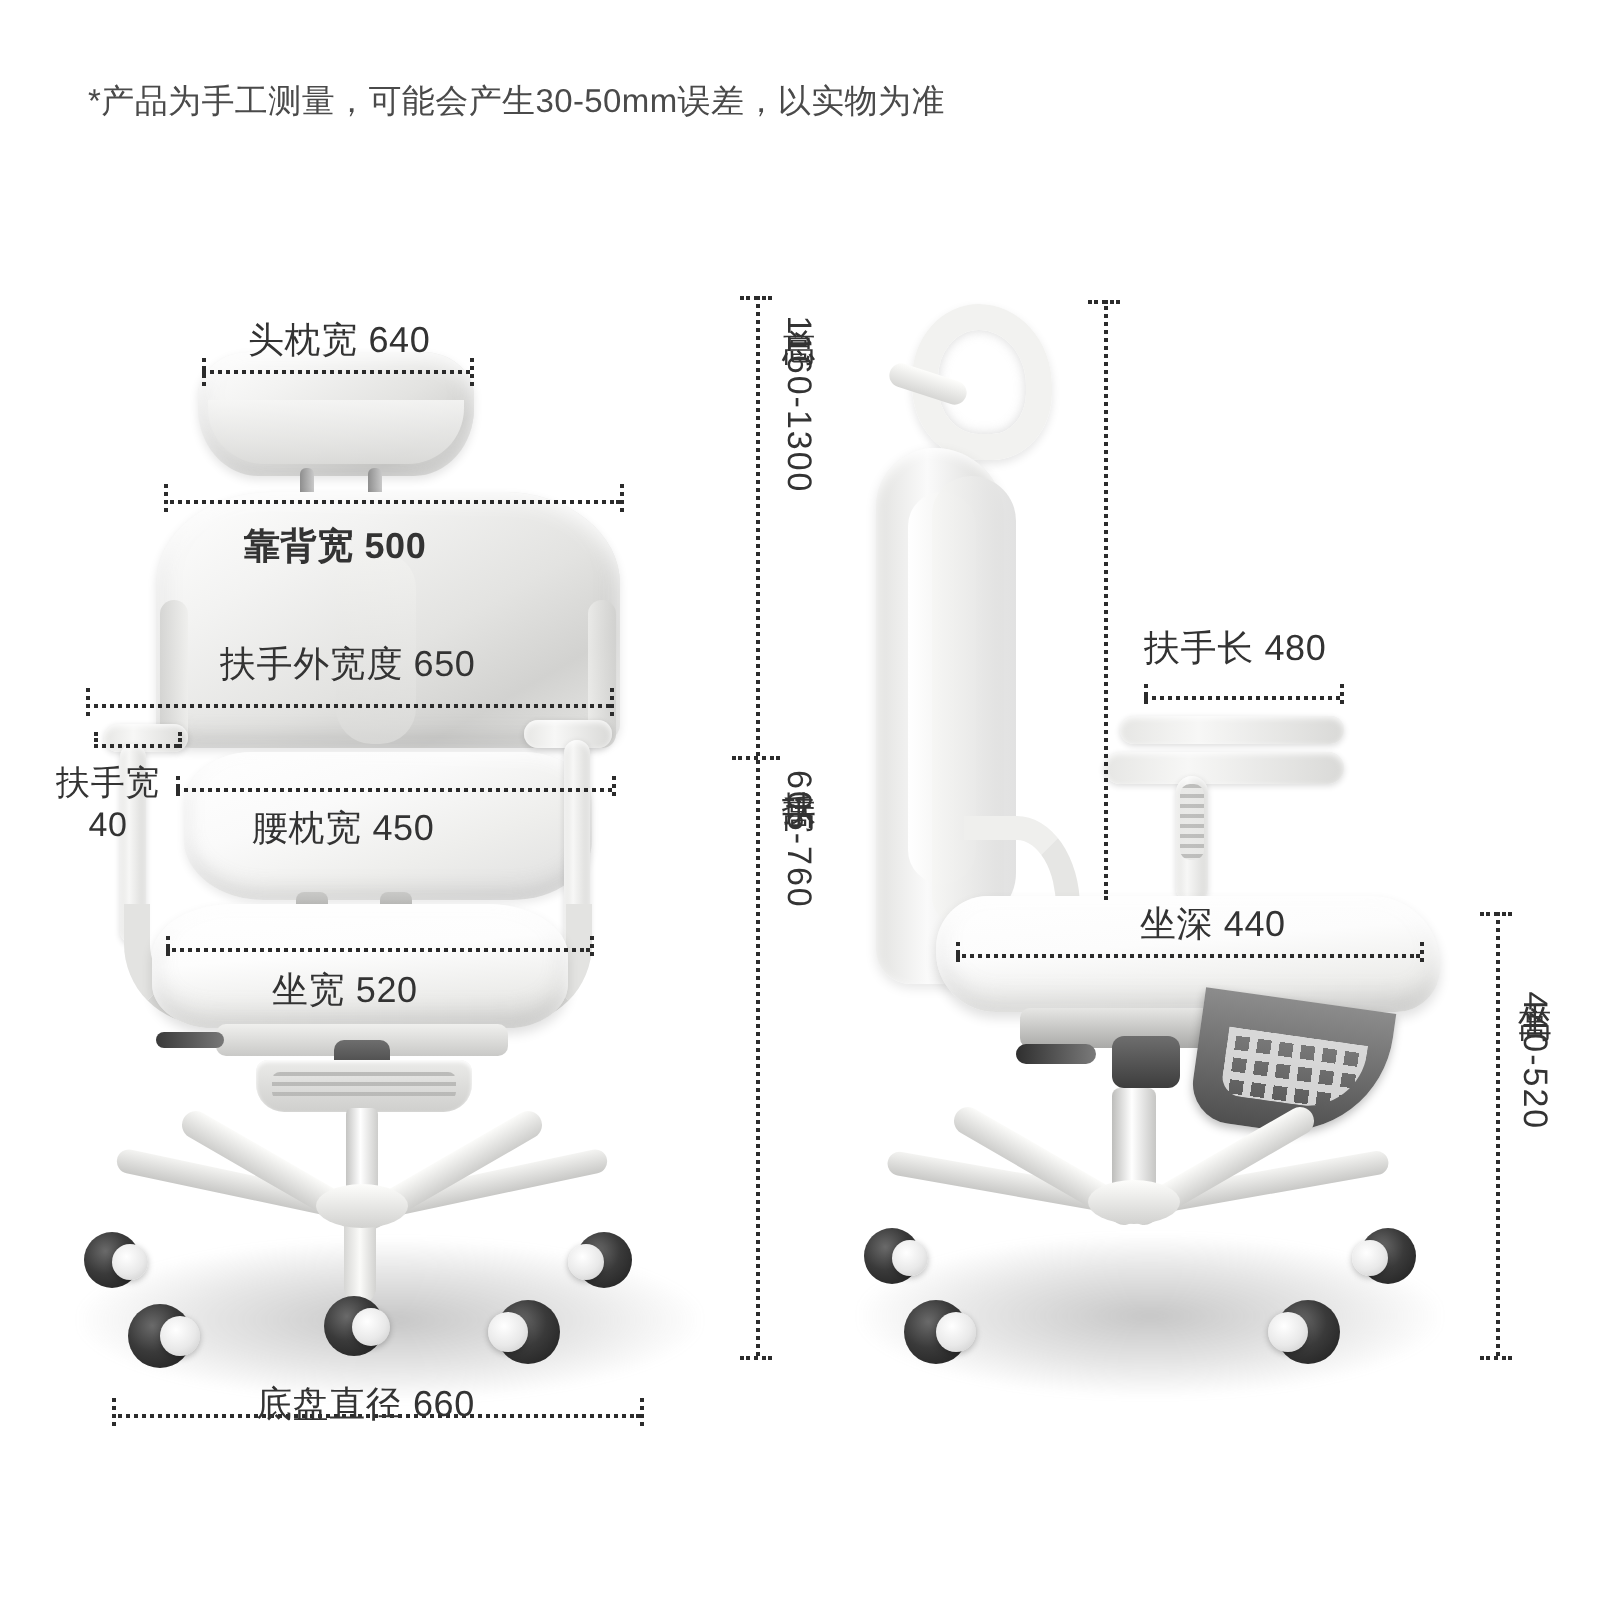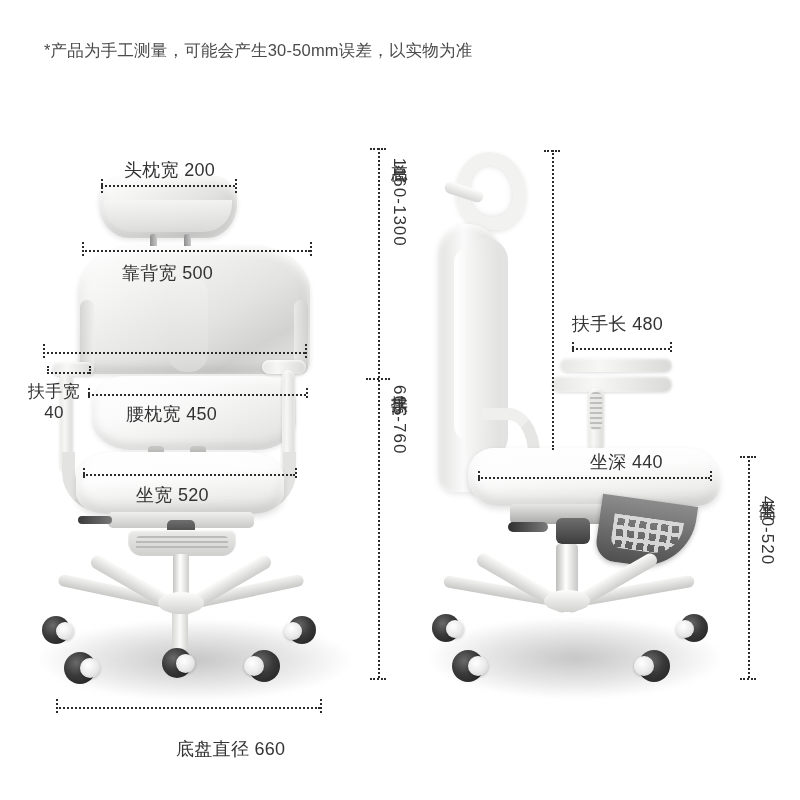--- a/index.html
+++ b/index.html
@@ -198,29 +198,30 @@
   <div class="tickv" style="left:306px;top:388px;height:10px;"></div>
 
   <div class="hline" style="left:83px;top:474px;width:212px;"></div>
   <div class="tickv" style="left:83px;top:468px;height:10px;"></div>
   <div class="tickv" style="left:295px;top:468px;height:10px;"></div>
 
   <div class="hline" style="left:56px;top:707px;width:264px;"></div>
   <div class="tickv" style="left:56px;top:699px;"></div>
   <div class="tickv" style="left:320px;top:699px;"></div>
 
-  <div class="lbl big" style="left:124px;top:158px;">头枕宽 200</div>
-  <div class="lbl big" style="left:122px;top:261px;">靠背宽 500</div>
+  <div class="lbl big" style="left:124px;top:158px;">头枕宽 640</div>
+  <div class="lbl big" style="left:122px;top:261px;font-weight:bold;">靠背宽 500</div>
+  <div class="lbl big" style="left:110px;top:320px;">扶手外宽度 650</div>
   <div class="lbl two" style="left:22px;top:381px;width:64px;">
     <span>扶手宽</span><br>
     <span>40</span>
   </div>
   <div class="lbl big" style="left:126px;top:402px;">腰枕宽 450</div>
   <div class="lbl big" style="left:136px;top:483px;">坐宽 520</div>
-  <div class="lbl big" style="left:128px;top:737px;margin-left:48px;">底盘直径 660</div>
+  <div class="lbl big" style="left:128px;top:690px;">底盘直径 660</div>
 
   <div class="vline" style="left:378px;top:148px;height:530px;"></div>
   <div class="tickh" style="left:370px;top:148px;"></div>
   <div class="tickh" style="left:366px;top:378px;width:24px;"></div>
   <div class="tickh" style="left:370px;top:678px;"></div>
 
   <div class="vlbl mix" style="left:388px;top:150px;">总高 1160-1300</div>
   <div class="vlbl mix" style="left:388px;top:382px;">扶手高605-760</div>
 
   <div class="chair" style="left:420px;top:0;width:320px;height:760px;">
@@ -303,17 +304,17 @@
 
   <div class="hline" style="left:478px;top:477px;width:232px;"></div>
   <div class="tickv" style="left:478px;top:471px;height:10px;"></div>
   <div class="tickv" style="left:710px;top:471px;height:10px;"></div>
 
   <div class="vline" style="left:748px;top:456px;height:222px;"></div>
   <div class="tickh" style="left:740px;top:456px;"></div>
   <div class="tickh" style="left:740px;top:678px;"></div>
 
   <div class="lbl big" style="left:572px;top:312px;">扶手长 480</div>
-  <div class="lbl big" style="left:590px;top:450px;">坐深 440</div>
+  <div class="lbl big" style="left:570px;top:450px;">坐深 440</div>
   <div class="vlbl mix" style="left:756px;top:488px;">坐高 440-520</div>
 
 
 </div>
 
 </body></html>

